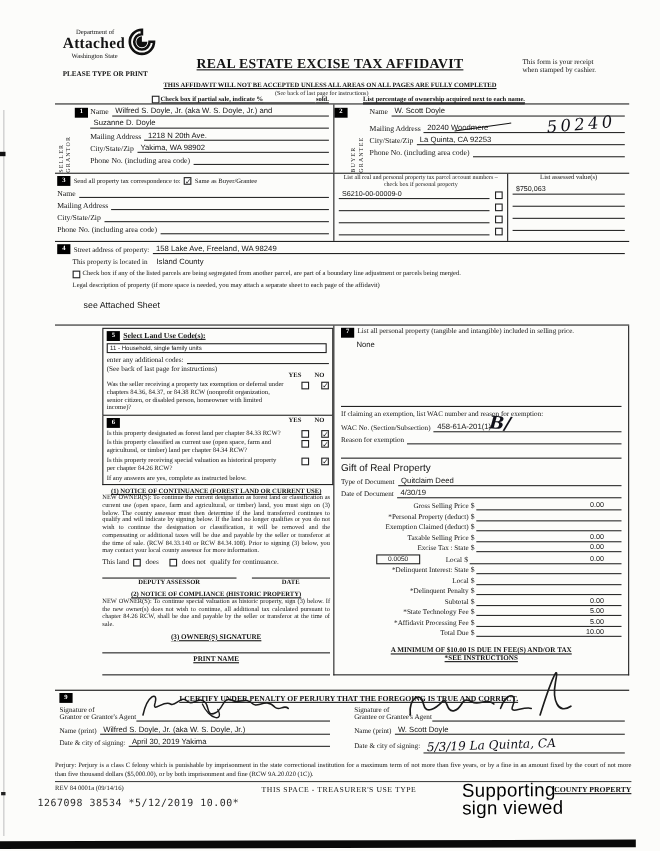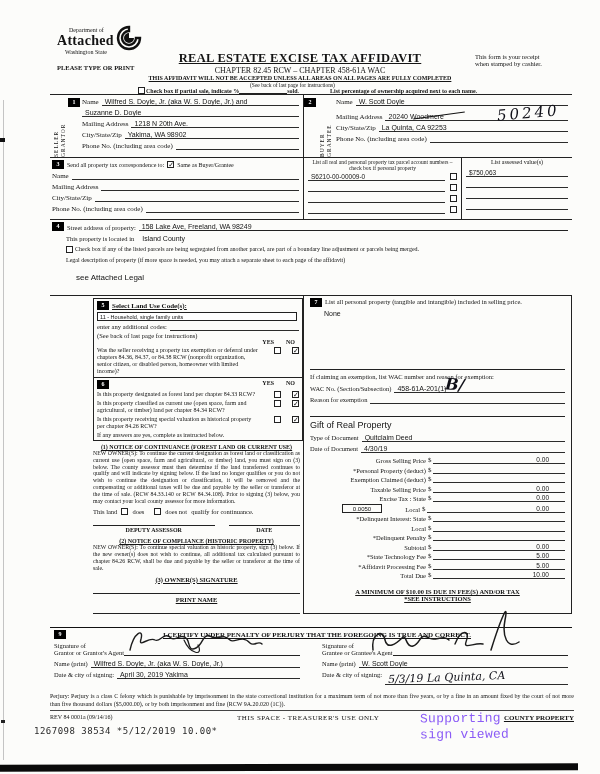--- a/index.html
+++ b/index.html
@@ -5,21 +5,21 @@
   * { margin:0; padding:0; box-sizing:border-box; }
   html,body { background:#9a9a9a; }
   .page { position:relative; width:600px; height:774px; background:#fcfcfa; color:#141414;
           font-family:"Liberation Serif", serif; font-size:7px; overflow:hidden; margin:0 auto; }
   .b { font-weight:bold;text-decoration:underline; } .ctr { text-align:center; } .sans { font-family:"Liberation Sans", sans-serif; }
   .t55 { font-size:5.5px; } .t6 { font-size:6px; } .t65 { font-size:6.5px; } .t7 { font-size:7px; } .t8 { font-size:8px; }
   .numbox { display:inline-block; min-width:12px; height:9px; background:#000; color:#fff; font-size:6px;
             font-weight:bold; text-align:center; line-height:9px; flex:0 0 auto; }
   .cb { display:inline-block; width:7px; height:7px; border:1px solid #222; font-size:7px; line-height:6px;
         text-align:center; vertical-align:-1px; background:#fff; color:#111; flex:0 0 auto; }
-  .fline { display:flex; align-items:flex-start; margin-bottom:3px; }
+  .fline { display:flex; align-items:center; margin-bottom:3px; }
   .fline .lbl { white-space:nowrap; padding-right:3px; }
   .fline .val { flex:1; border-bottom:1px solid #2b2b2b; font-family:"Liberation Sans",sans-serif;
                 padding:0 0 0 3px; min-height:8px; white-space:nowrap; }
   .vertlbl { display:flex; width:18px; justify-content:center; gap:1px; flex:0 0 auto; }
   .vertlbl span { writing-mode:vertical-rl; transform:rotate(180deg); font-size:5.5px; letter-spacing:1px; }
   .hw { font-family:"DejaVu Serif", serif; font-style:italic; color:#101018; }
   .abs { position:absolute; }
   
   .logo { position:absolute; left:57px; top:27px; display:flex; align-items:flex-start; }
   .logo-dept { font-size:6px; margin-left:12px; } .logo-rev { font-size:14px; font-weight:bold; letter-spacing:0.3px; }
@@ -59,22 +59,22 @@
              font-family:"Liberation Sans",sans-serif; background:#fff; }
   .sigline { display:flex; align-items:flex-end; }
   .sigline .who { font-size:6.5px; line-height:7px; white-space:nowrap; }
   .sigline .line { flex:1; border-bottom:1px solid #222; height:10px; position:relative; }
   .deassr { display:flex; gap:14px; margin-top:10px; }
   .deassr .seg { border-top:1px solid #222; text-align:center; font-size:6px; font-weight:bold; padding-top:1px; }
   .perjury { position:absolute; left:50px; top:693px; width:524px; font-size:6px; line-height:7.5px; text-align:justify;
              border-bottom:1px solid #444; padding-bottom:2px; }
   .footrow { position:absolute; left:50px; top:714px; width:524px; display:flex; justify-content:space-between; align-items:flex-start; }
   .receipt { position:absolute; left:34px; top:726px; font-family:"DejaVu Sans Mono", monospace; font-size:9px; color:#2a2a2a; letter-spacing:0.5px; }
-  .stamp { position:absolute; left:420px; top:711px; color:#8b5cf6; font-family:Liberation Mono, monospace;
-           font-size:13px; line-height:16px; transform:rotate(-0.5deg); letter-spacing:0.3px; }
+  .stamp { position:absolute; left:420px; top:711px; color:#000000; font-family:Liberation Sans, sans-serif;
+           font-size:17px; line-height:16px; transform:rotate(-0.5deg); letter-spacing:0.3px; }
   .botbar { position:absolute; left:0; bottom:3px; width:578px; height:7px; background:#0a0a0a; transform:rotate(-0.15deg); }
   .scanedge { position:absolute; left:3px; top:100px; height:660px; width:1px; background:#c4c4c4; }
   .nick1 { position:absolute; left:0; top:138px; width:5px; height:4px; background:#111; }
   .nick2 { position:absolute; left:1px; top:720px; width:4px; height:3px; background:#222; }
   .strike50240 { position:absolute; left:28px; top:2px; width:52px; height:1px; background:#111; transform:rotate(-8deg); }
   svg.sig { position:absolute; overflow:visible; }
 </style>
 </head>
 <body>
 
@@ -88,21 +88,20 @@
     </div>
     <svg width="26" height="26" viewBox="0 0 26 26" style="margin-left:2px;margin-top:-2px">
       <path d="M13 2 A11 11 0 1 0 24 13 L20 13 A7 7 0 1 1 13 6 Z" fill="none" stroke="#111" stroke-width="2.4"></path>
       <path d="M13 8 A5 5 0 1 0 18 13 L13 13 Z" fill="#111"></path>
     </svg>
   </div>
   <div class="abs t65" style="left:57px;top:64px;font-weight:bold">PLEASE TYPE OR PRINT</div>
 
   <div class="titleblk">
     <div class="b" style="font-size:12.5px;letter-spacing:0.3px">REAL ESTATE EXCISE TAX AFFIDAVIT</div>
-    <div class="t8">CHAPTER 82.45 RCW – CHAPTER 458-61A WAC</div>
   </div>
   <div class="receiptnote">
     <div>This form is your receipt</div>
     <div>when stamped by cashier.</div>
   </div>
   <div class="abs b t6 ctr" style="left:60px;top:75px;width:480px">THIS AFFIDAVIT WILL NOT BE ACCEPTED UNLESS ALL AREAS ON ALL PAGES ARE FULLY COMPLETED</div>
   <div class="abs t55" style="left:250px;top:82px">(See back of last page for instructions)</div>
   <div class="abs" style="left:138px;top:87px;display:flex;align-items:flex-end">
     <span class="cb"></span>
     <span class="b t6" style="margin-left:1px">Check box if partial sale, indicate %</span>
@@ -242,28 +241,28 @@
       </div>
       <div style="margin:4px 0 0 14px;display:flex;gap:8px;align-items:flex-end">
         <span class="t65">This property is located in</span>
         <span class="sans t7">Island County</span>
       </div>
       <div style="margin:4px 0 0 14px;display:flex;gap:2px;align-items:flex-start">
         <span class="cb"></span>
         <span class="t6">Check box if any of the listed parcels are being segregated from another parcel, are part of a boundary line adjustment or parcels being merged.</span>
       </div>
       <div class="t6" style="margin:4px 0 0 14px">Legal description of property (if more space is needed, you may attach a separate sheet to each page of the affidavit)</div>
-      <div class="sans t8" style="margin:10px 0 0 24px">see Attached Legal</div>
+      <div class="sans t8" style="margin:10px 0 0 24px">see Attached Sheet</div>
     </div>
 
     <div class="rowD">
       <div class="colL">
 
         <div class="box56">
-          <div style="display:flex;gap:3px;align-items:center">
+          <div style="display:flex;gap:3px;align-items:flex-start">
             <span class="numbox">5</span>
             <span class="b t7">Select Land Use Code(s):</span>
           </div>
           <div class="landuse">11 - Household, single family units</div>
           <div class="fline" style="margin-bottom:1px">
             <span class="lbl t65">enter any additional codes:</span>
             <span class="val"></span>
           </div>
           <div class="t65">(See back of last page for instructions)</div>
           <div class="yn">
@@ -484,21 +483,21 @@
             </span>
           </div>
         </div>
       </div>
     </div>
   </div>
 
   <div class="perjury">Perjury: Perjury is a class C felony which is punishable by imprisonment in the state correctional institution for a maximum term of not more than five years, or by a fine in an amount fixed by the court of not more than five thousand dollars ($5,000.00), or by both imprisonment and fine (RCW 9A.20.020 (1C)).</div>
   <div class="footrow">
     <span class="t6">REV 84 0001a (09/14/16)</span>
-    <span class="t7" style="letter-spacing:0.5px">THIS SPACE - TREASURER'S USE ONLY</span>
+    <span class="t7" style="letter-spacing:0.5px">THIS SPACE - TREASURER'S USE TYPE</span>
     <span class="b t7">COUNTY PROPERTY</span>
   </div>
   <div class="receipt">1267098 38534 *5/12/2019 10.00*</div>
   <div class="stamp">
     <div>Supporting</div>
     <div>sign viewed</div>
   </div>
   <div class="botbar"></div>
   <div class="scanedge"></div>
   <div class="nick1"></div>

